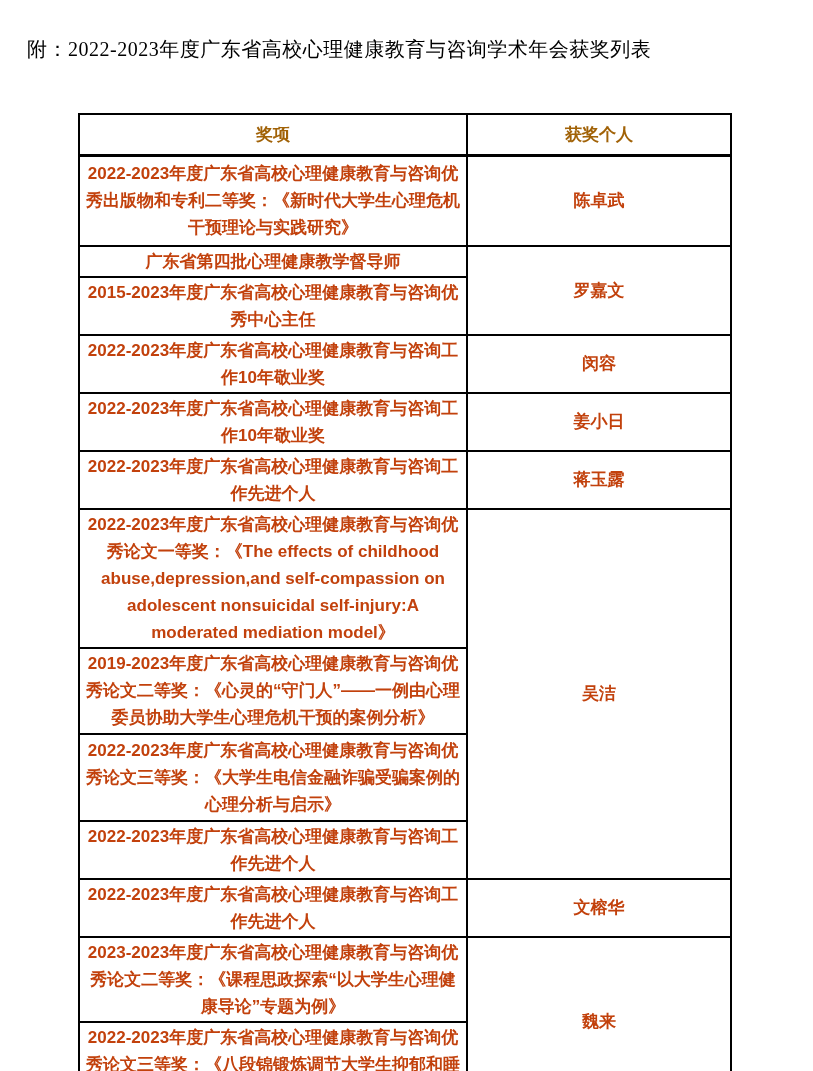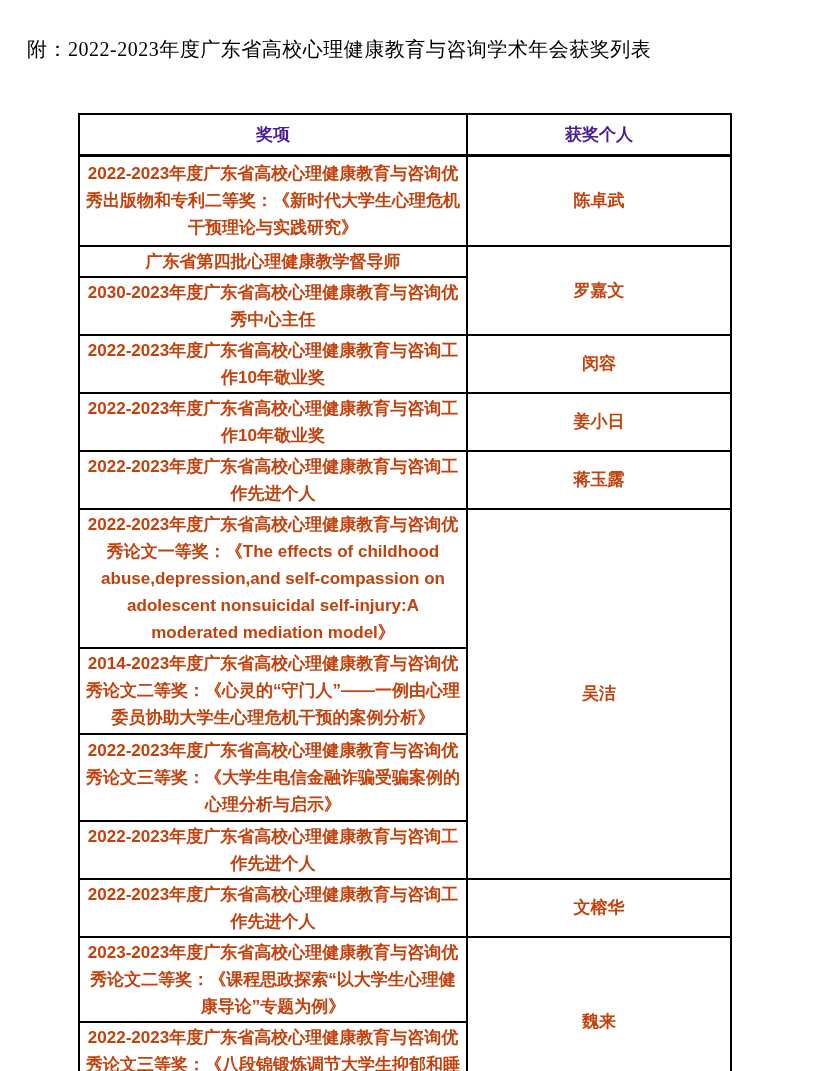--- a/index.html
+++ b/index.html
@@ -38,21 +38,21 @@
   table.award-table, table.award-table th, table.award-table td {
     border: 2px solid #000000;
   }
   table.award-table th {
     height: 28px;
     font-size: 17px;
     font-weight: 700;
     text-align: center;
     vertical-align: middle;
     border-bottom-width: 3px;
-    color: #4c1d95;
+    color: #a16207;
   }
   table.award-table td {
     font-size: 17px;
     font-weight: 600;
     line-height: 27px;
     text-align: center;
     vertical-align: middle;
     padding: 1px 4px;
     color: #c2410c;
     word-break: break-word;
@@ -92,21 +92,21 @@
       <tr class="h90">
         <td>2022-2023年度广东省高校心理健康教育与咨询优秀出版物和专利二等奖：《新时代大学生心理危机干预理论与实践研究》</td>
         <td>陈卓武</td>
       </tr>
 
       <tr class="h24">
         <td>广东省第四批心理健康教学督导师</td>
         <td rowspan="2">罗嘉文</td>
       </tr>
       <tr class="h55">
-        <td>2030-2023年度广东省高校心理健康教育与咨询优秀中心主任</td>
+        <td>2015-2023年度广东省高校心理健康教育与咨询优秀中心主任</td>
       </tr>
 
       <tr class="h56">
         <td>2022-2023年度广东省高校心理健康教育与咨询工作10年敬业奖</td>
         <td>闵容</td>
       </tr>
 
       <tr class="h56">
         <td>2022-2023年度广东省高校心理健康教育与咨询工作10年敬业奖</td>
         <td>姜小日</td>
@@ -115,21 +115,21 @@
       <tr class="h56">
         <td>2022-2023年度广东省高校心理健康教育与咨询工作先进个人</td>
         <td>蒋玉露</td>
       </tr>
 
       <tr class="h134">
         <td>2022-2023年度广东省高校心理健康教育与咨询优秀论文一等奖：《The effects of childhood abuse,depression,and self-compassion on adolescent nonsuicidal self-injury:A moderated mediation model》</td>
         <td rowspan="4">吴洁</td>
       </tr>
       <tr class="h86">
-        <td>2014-2023年度广东省高校心理健康教育与咨询优秀论文二等奖：《心灵的“守门人”——一例由心理委员协助大学生心理危机干预的案例分析》</td>
+        <td>2019-2023年度广东省高校心理健康教育与咨询优秀论文二等奖：《心灵的“守门人”——一例由心理委员协助大学生心理危机干预的案例分析》</td>
       </tr>
       <tr class="h87">
         <td>2022-2023年度广东省高校心理健康教育与咨询优秀论文三等奖：《大学生电信金融诈骗受骗案例的心理分析与启示》</td>
       </tr>
       <tr class="h54">
         <td>2022-2023年度广东省高校心理健康教育与咨询工作先进个人</td>
       </tr>
 
       <tr class="h56">
         <td>2022-2023年度广东省高校心理健康教育与咨询工作先进个人</td>

